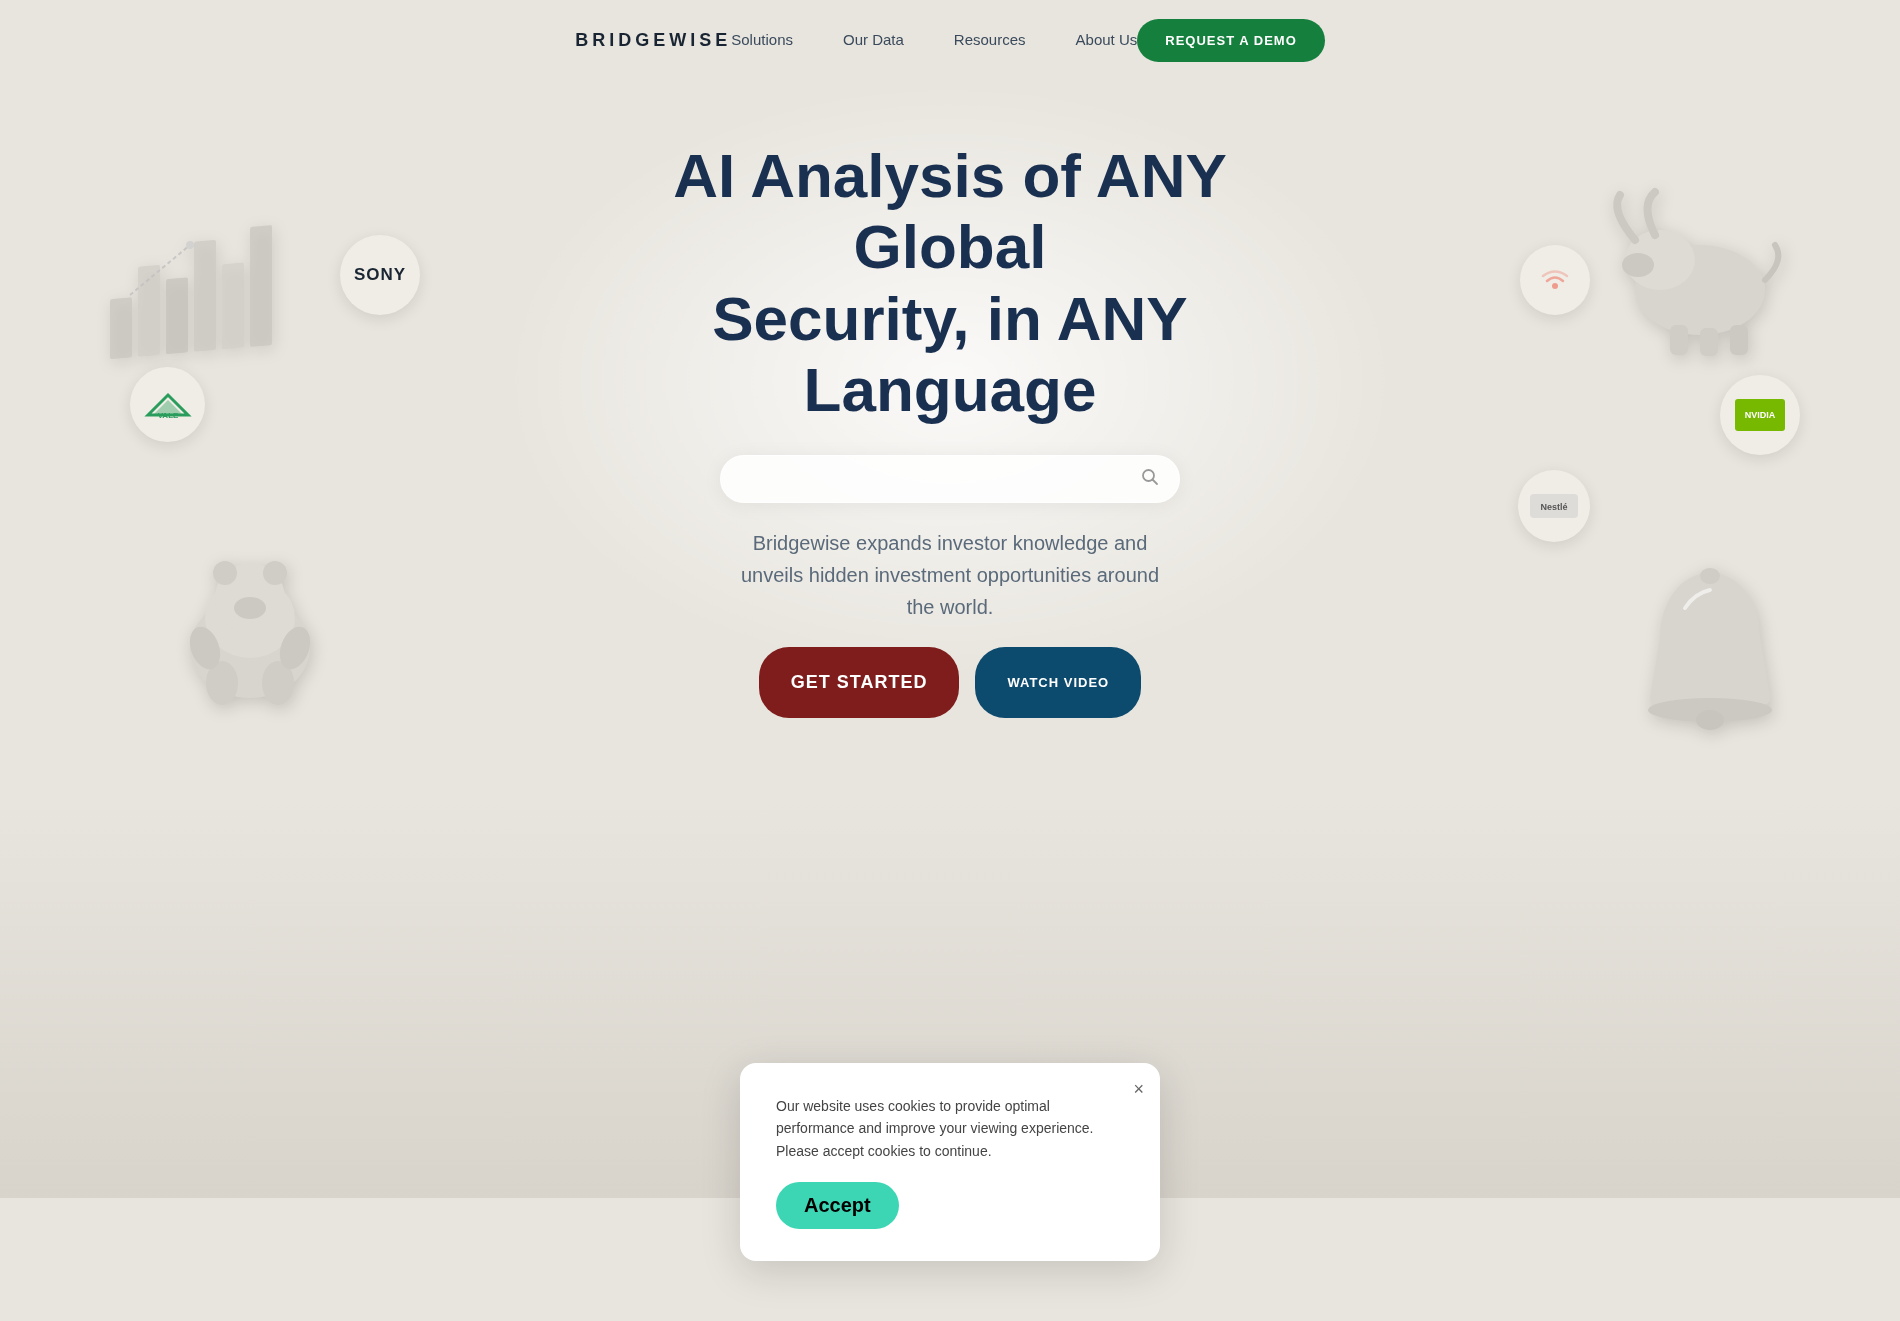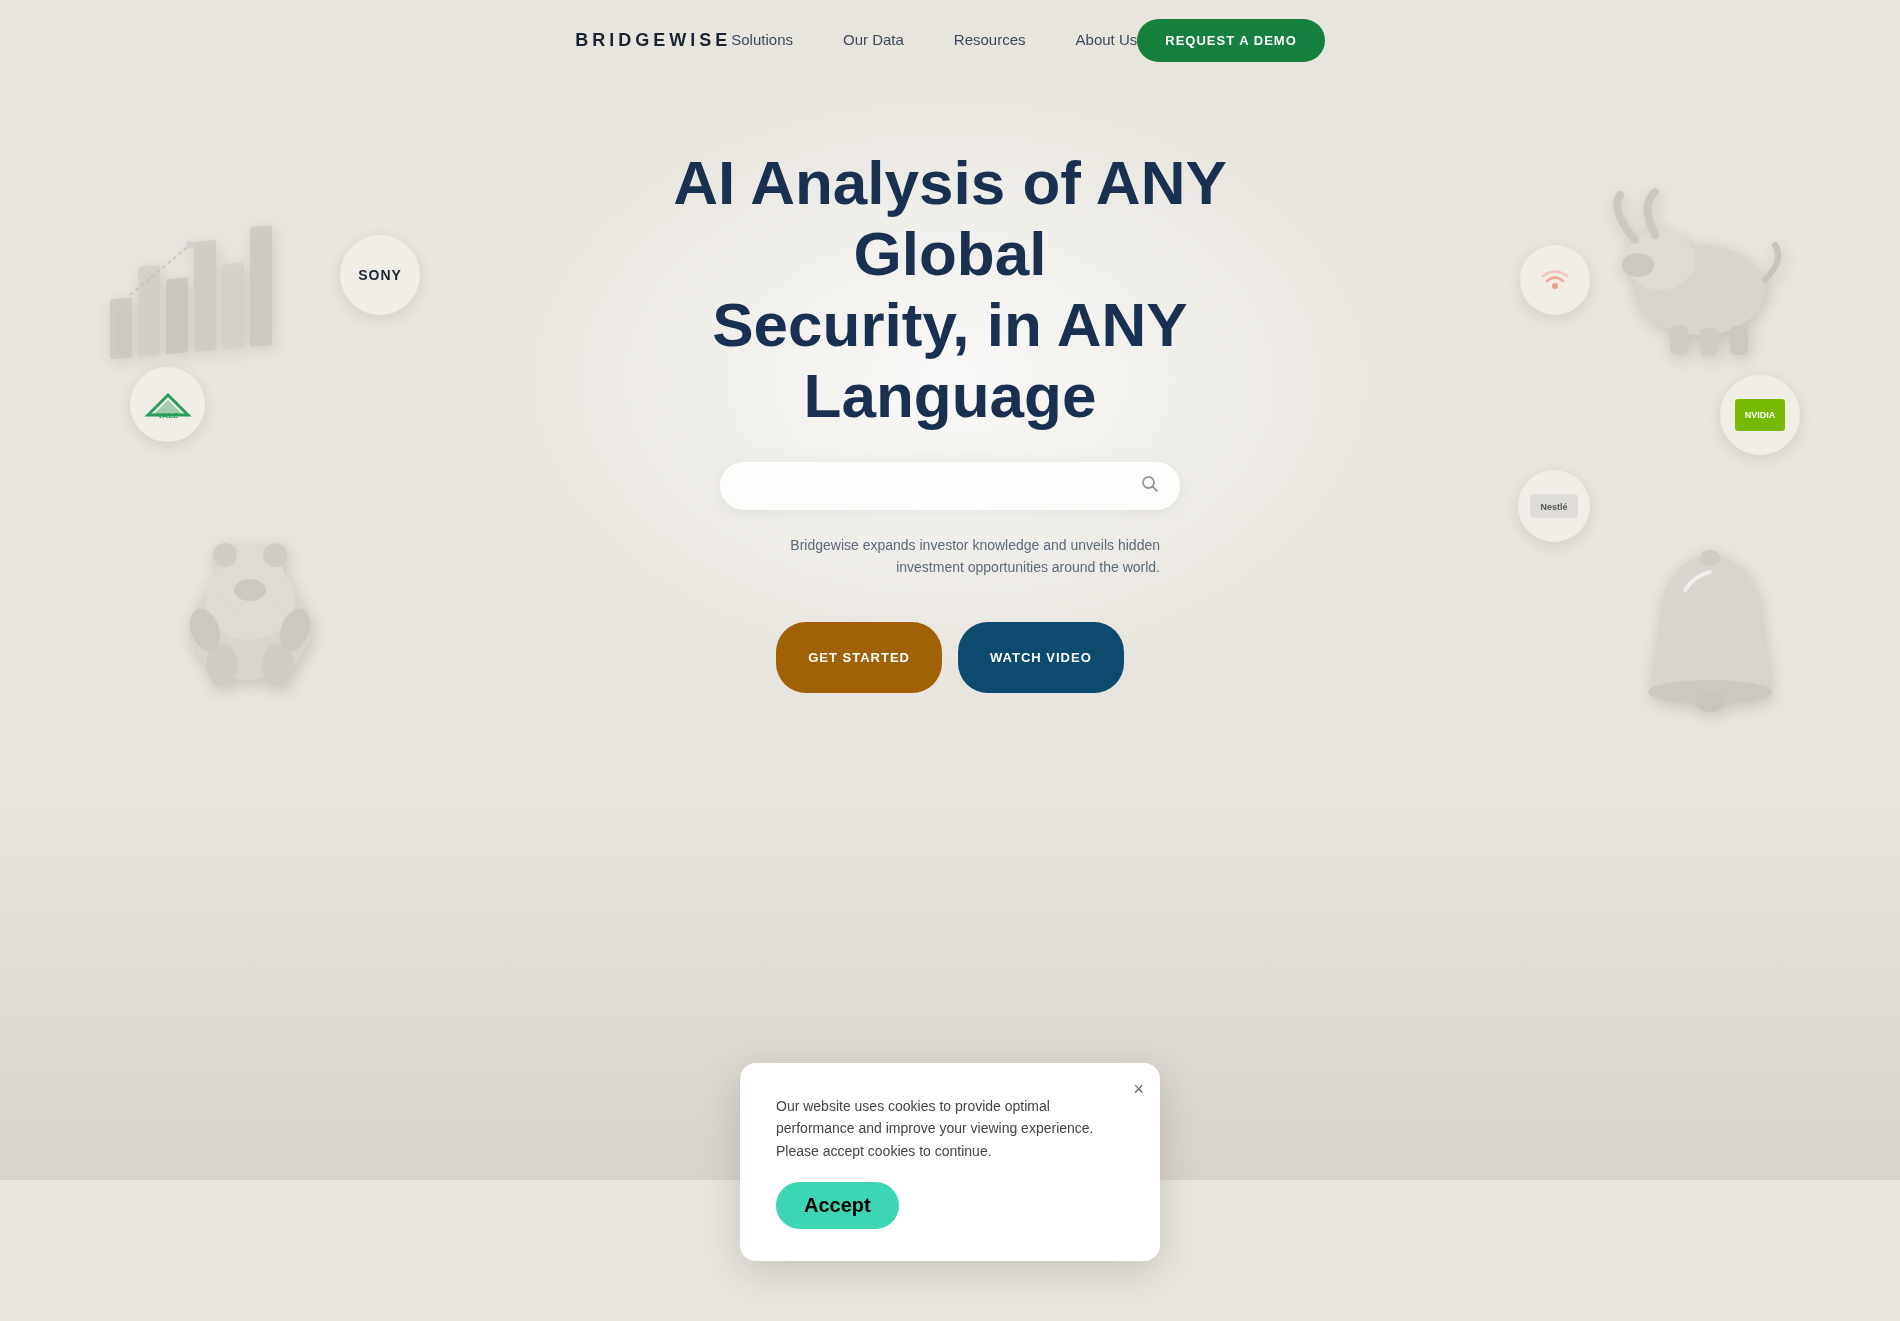--- a/index.html
+++ b/index.html
@@ -117,44 +117,43 @@
       font-size: 15px;
       color: #555;
     }
 
     .search-icon-wrapper {
       color: #888;
       font-size: 16px;
     }
 
     .hero-subtitle {
-      font-size: 14px;
+      font-size: 20px;
       color: #5a6a7a;
       max-width: 420px;
       line-height: 1.6;
       position: relative;
       z-index: 2;
-      margin-bottom: 44px;
-      text-align: right;
+      margin-bottom: 24px;
     }
 
     .hero-buttons {
       display: flex;
       gap: 16px;
       position: relative;
       z-index: 2;
     }
 
     .btn-get-started {
-      background: #a16207;
+      background: #7f1d1d;
       color: white;
       border: none;
       padding: 16px 32px;
       border-radius: 30px;
-      font-size: 13px;
+      font-size: 18px;
       font-weight: 700;
       letter-spacing: 1px;
       cursor: pointer;
       text-transform: uppercase;
     }
 
     .btn-watch-video {
       background: #0c4a6e;
       color: white;
       border: none;
@@ -323,21 +322,21 @@
     <li><a href="#">Resources</a></li>
     <li><a href="#">About Us</a></li>
   </ul>
 
   <button class="request-demo-btn">REQUEST A DEMO</button>
 </nav>
 
 <section class="hero">
 
   <div class="badge-circle badge-sony float-elem">
-    <span style="font-size:14px;font-weight:700;letter-spacing:1px;color:#1a2533;">SONY</span>
+    <span style="font-size:17px;font-weight:700;letter-spacing:1px;color:#1a2533;">SONY</span>
   </div>
 
   <div class="badge-circle badge-vale float-elem">
     <svg width="50" height="30" viewBox="0 0 50 30">
       <polygon points="5,25 25,5 45,25" fill="none" stroke="#2a9d5c" stroke-width="3"></polygon>
       <polygon points="10,25 25,10 40,25" fill="#2a9d5c" opacity="0.4"></polygon>
       <text x="25" y="28" text-anchor="middle" font-size="8" font-weight="700" fill="#2a9d5c">VALE</text>
     </svg>
   </div>
 

